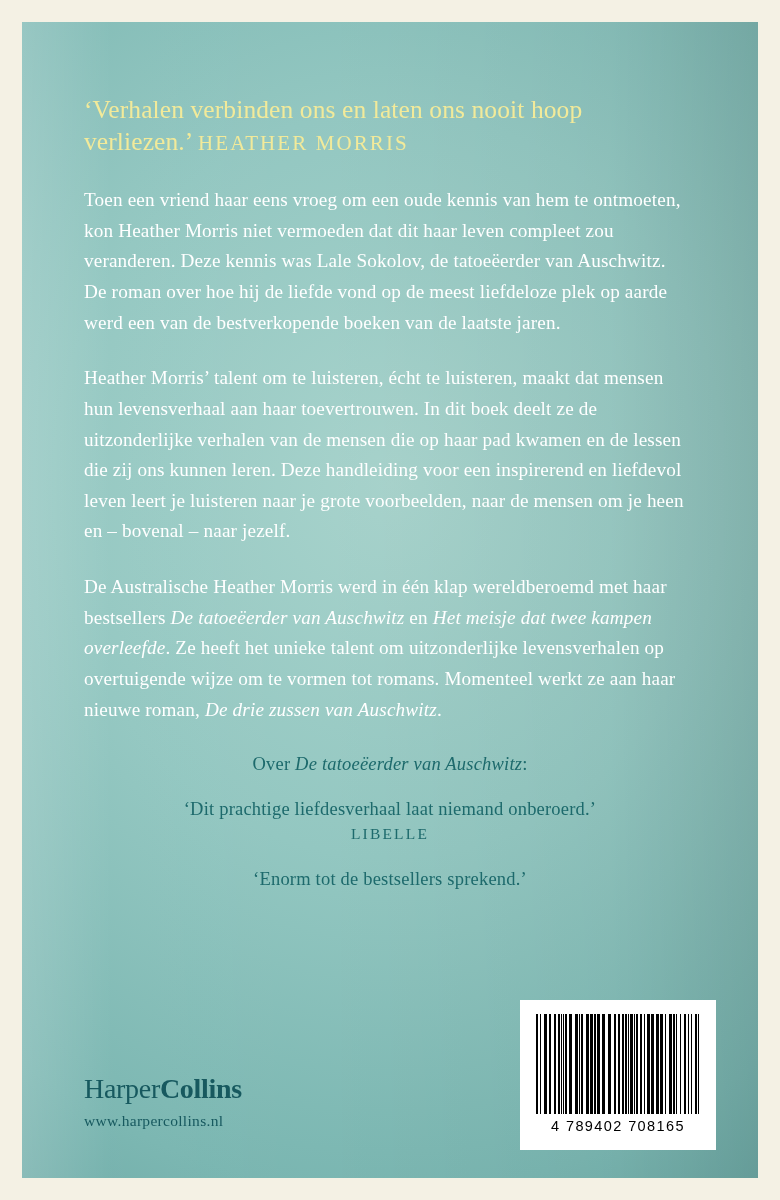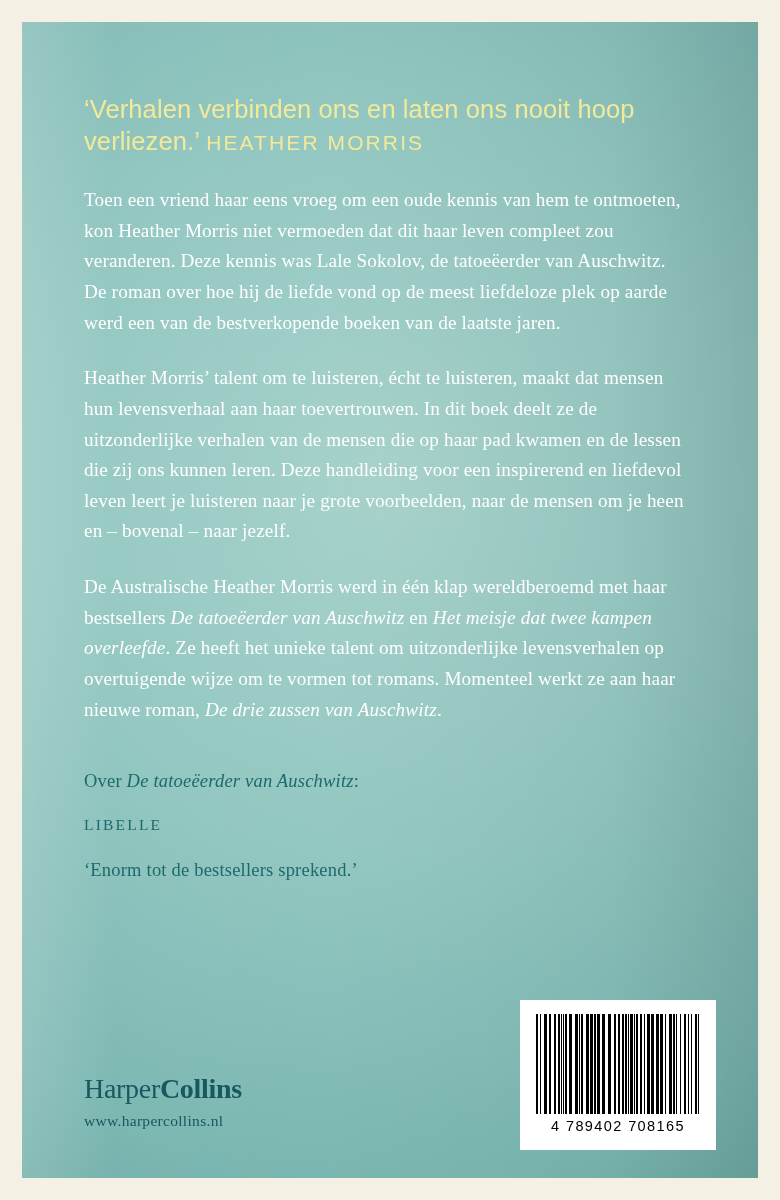--- a/index.html
+++ b/index.html
@@ -40,21 +40,21 @@
     pointer-events: none;
   }
   .inner {
     position: relative;
     z-index: 2;
     padding: 0 62px;
   }
 
   .quote-top {
     margin-top: 72px;
-    font-family: Liberation Sans, sans-serif;
+    font-family: Liberation Serif, serif;
     color: #f2ea9a;
     font-size: 25.5px;
     line-height: 1.24;
     font-weight: 400;
     letter-spacing: 0.1px;
   }
   .quote-top .attrib {
     font-size: 21px;
     letter-spacing: 2.1px;
     color: #f2ea9a;
@@ -67,22 +67,22 @@
     line-height: 1.595;
     letter-spacing: 0.15px;
   }
   .body-text p {
     margin: 0 8px 25px 0;
   }
   .body-text p:last-child { margin-bottom: 0; }
   .body-text em { font-style: italic; }
 
   .praise {
-    margin-top: 46px;
-    text-align: left;
+    margin-top: 29px;
+    text-align: center;
     color: #1d6a6c;
   }
   .praise .over {
     font-size: 18.5px;
     letter-spacing: 0.2px;
     margin-bottom: 24px;
   }
   .praise .over em { font-style: italic; }
   .praise .q {
     font-size: 18.5px;
@@ -167,20 +167,21 @@
 
       <div class="body-text">
         <p>Toen een vriend haar eens vroeg om een oude kennis van hem te ontmoeten, kon Heather Morris niet vermoeden dat dit haar leven compleet zou veranderen. Deze kennis was Lale Sokolov, de tatoeëerder van Auschwitz. De roman over hoe hij de liefde vond op de meest liefdeloze plek op aarde werd een van de bestverkopende boeken van de laatste jaren.</p>
         <p>Heather Morris’ talent om te luisteren, écht te luisteren, maakt dat mensen hun levensverhaal aan haar toevertrouwen. In dit boek deelt ze de uitzonderlijke verhalen van de mensen die op haar pad kwamen en de lessen die zij ons kunnen leren. Deze handleiding voor een inspirerend en liefdevol leven leert je luisteren naar je grote voorbeelden, naar de mensen om je heen en – bovenal – naar jezelf.</p>
         <p><span>De Australische Heather Morris werd in één klap wereldberoemd met haar bestsellers </span><em>De tatoeëerder van Auschwitz</em><span> en </span><em>Het meisje dat twee kampen overleefde</em><span>. Ze heeft het unieke talent om uitzonderlijke levensverhalen op overtuigende wijze om te vormen tot romans. Momenteel werkt ze aan haar nieuwe roman, </span><em>De drie zussen van Auschwitz</em><span>.</span></p>
       </div>
 
       <div class="praise">
         <div class="over"><span>Over </span><em>De tatoeëerder van Auschwitz</em><span>:</span></div>
 
+        <div class="q">‘Dit prachtige liefdesverhaal laat niemand onberoerd.’</div>
         <div class="src">LIBELLE</div>
 
         <div class="q">‘Enorm tot de bestsellers sprekend.’</div>
       </div>
 
     </div>
 
     <div class="bottom">
       <div class="publisher">
         <div class="name"><span>Harper</span><b>Collins</b></div>

